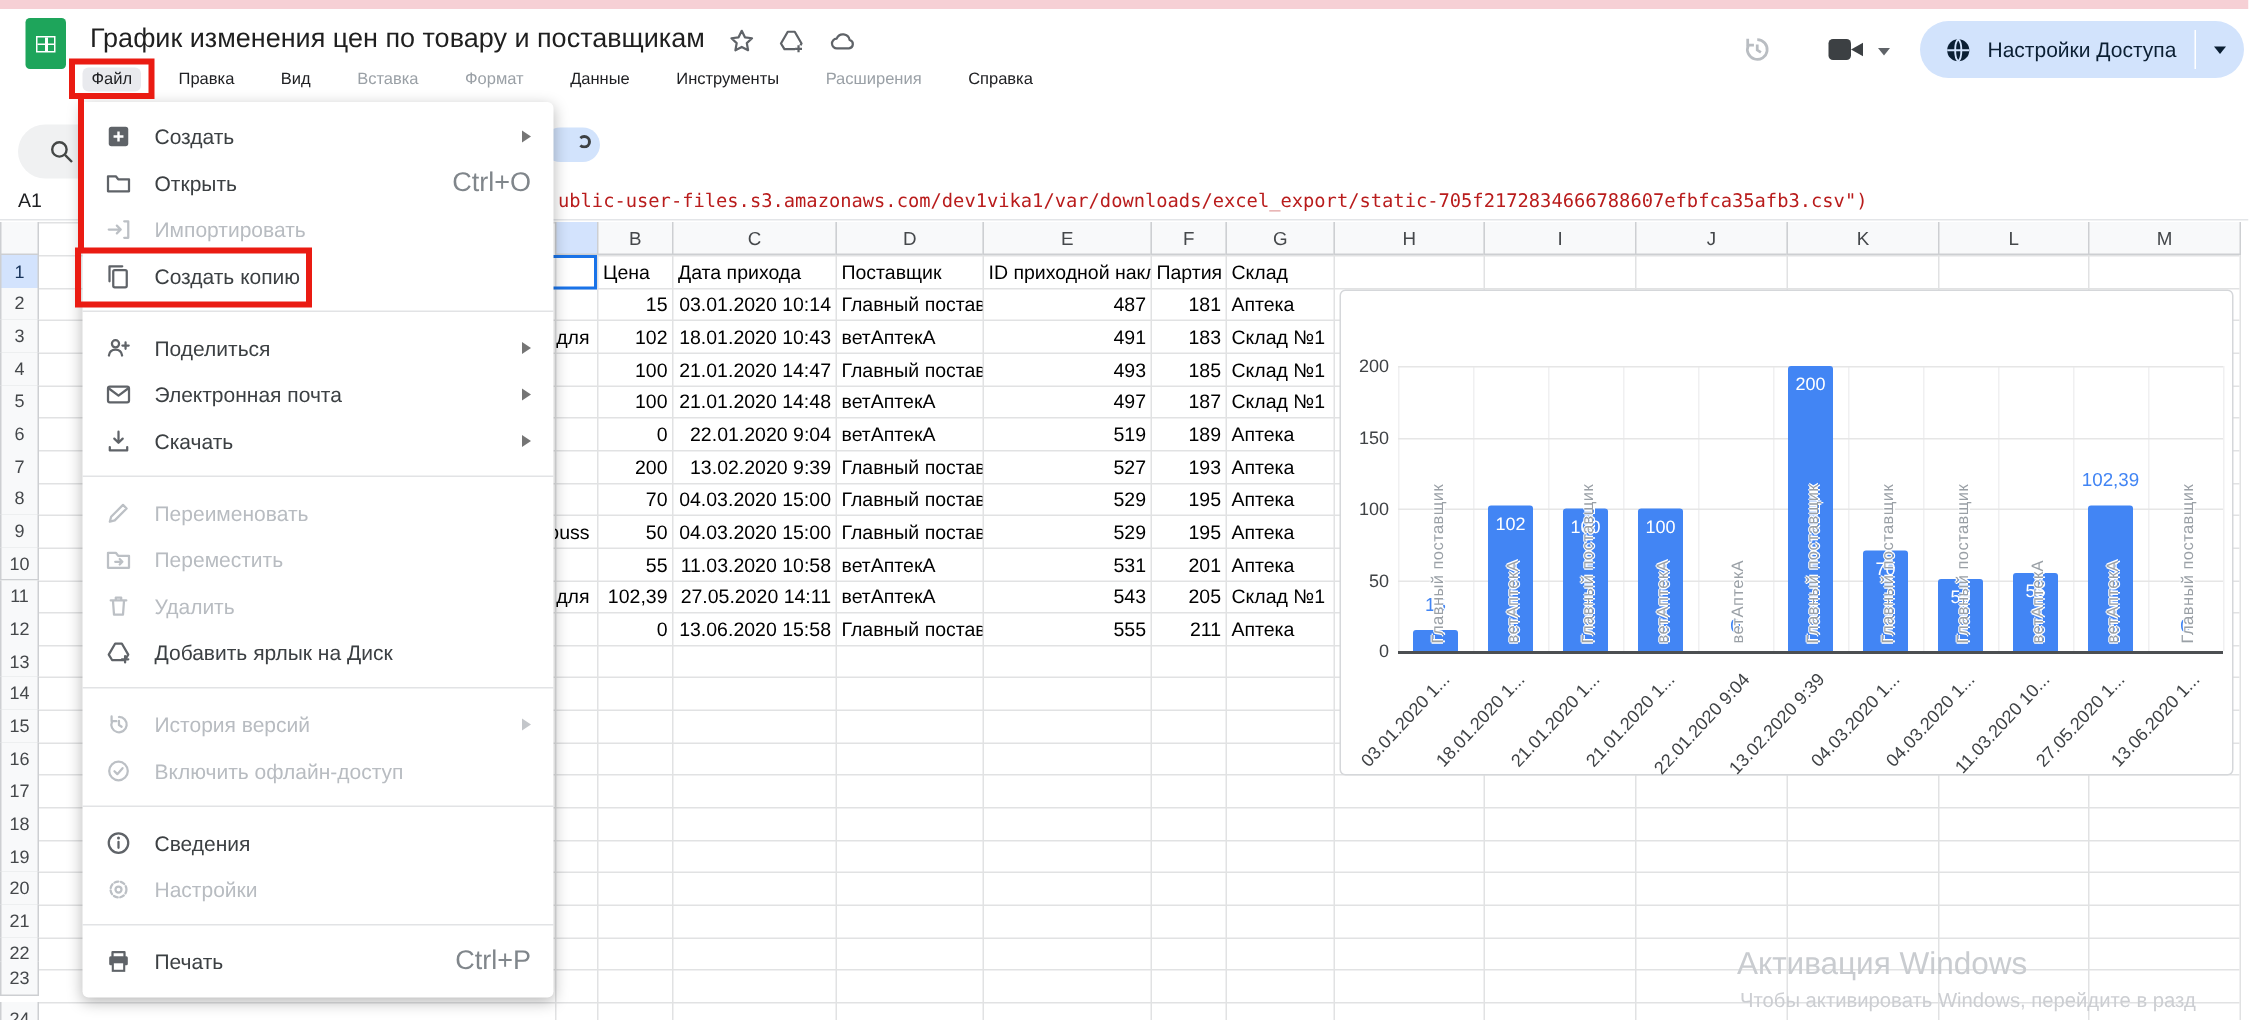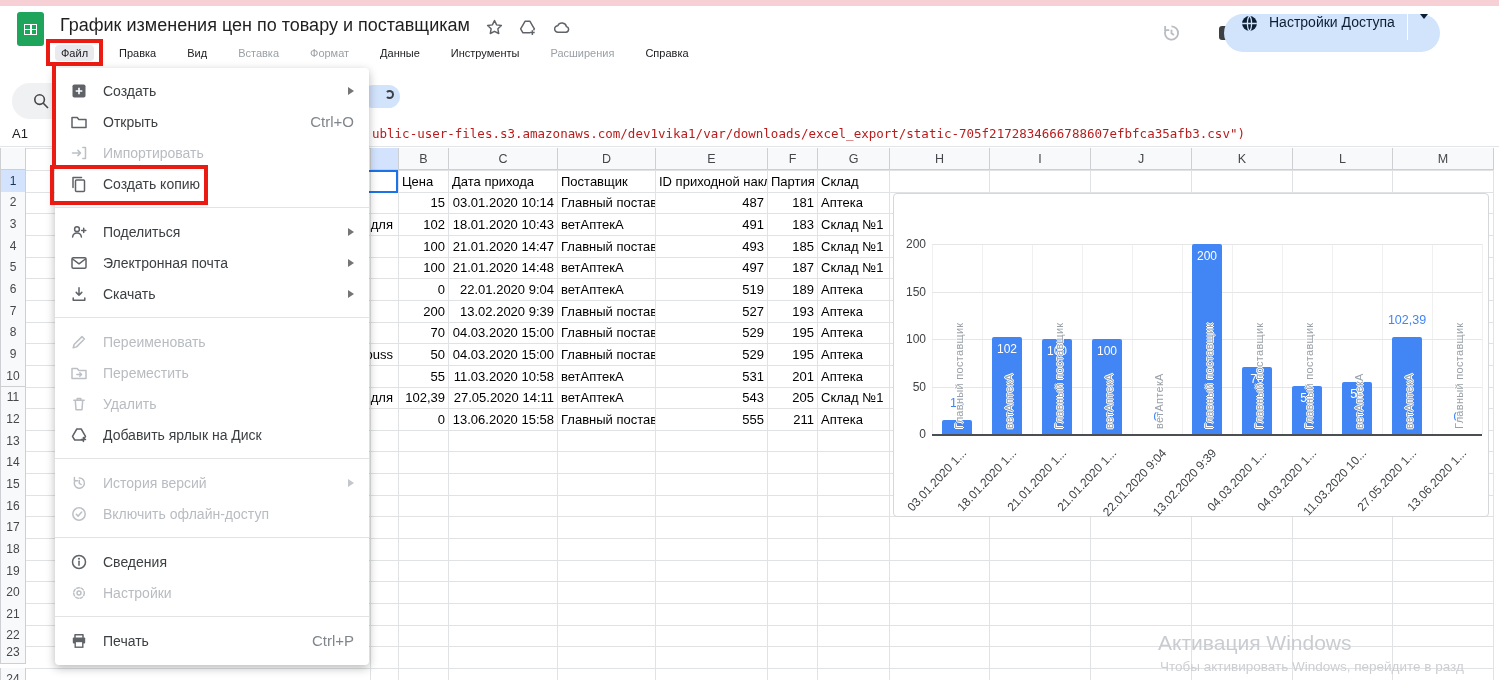--- a/index.html
+++ b/index.html
@@ -19,22 +19,22 @@
   #doc-title { left:60px; top:15px; font-size:18px; color:#1f1f1f; white-space:nowrap; }
   .hdr-ic { top:18px; width:19px; height:19px; color:#5f6368; }
   svg { display:block; }
 
   
   #history-btn { left:1160px; top:22px; width:22px; height:22px; color:#b9bdc2; }
   #camera-btn { left:1218px; top:24px; width:26px; height:18px; color:#3c4043; }
   .caret { width:0; height:0; border-left:4px solid transparent; border-right:4px solid transparent;
            border-top:5px solid #5f6368; }
   #camera-caret { left:1252px; top:32px; }
-  #share-pill { left:1224px; top:14px; width:216px; height:38px; background:#d2e3fc; border-radius:20px;
-                display:flex; align-items:flex-start; }
+  #share-pill { left:1280px; top:14px; width:216px; height:38px; background:#d2e3fc; border-radius:20px;
+                display:flex; align-items:center; }
   #share-pill .lbl { font-size:14px; color:#0b1f33; margin-left:10px; white-space:nowrap; }
   #share-pill .sep { width:1px; height:26px; background:#fff; margin-left:12px; }
   #share-pill .caret { margin-left:12px; border-top-color:#0b1f33; }
 
   
   #menubar { left:55px; top:41px; height:24px; display:flex; gap:19px; align-items:center; }
   .mb-item { font-size:11px; color:#202124; white-space:nowrap; padding:2px 6px; border-radius:4px; }
   .mb-item.active { background:#e9eaee; }
   .mb-item.disabled { color:#9aa0a6; }
 
@@ -84,21 +84,21 @@
 
   
   #file-menu { left:55px; top:68px; width:314px; z-index:40; background:#fff; border-radius:0 4px 4px 4px;
                box-shadow:0 3px 10px rgba(0,0,0,.28); padding:7px 0 9px 0; }
   .fm-sep { border-top:1px solid #e2e3e5; margin:8px 0; }
   .fm-item { height:31px; display:flex; align-items:center; position:relative; }
   .fm-ic { width:18px; height:18px; margin-left:15px; color:#5f6368; flex:none; }
   .fm-item.disabled .fm-ic { color:#bcc0c5; }
   .fm-lbl { margin-left:15px; font-size:14px; color:#3c4043; white-space:nowrap; }
   .fm-item.disabled .fm-lbl { color:#b8bcc1; }
-  .fm-right { position:absolute; right:15px; font-size:15px; color:#80868b; }
+  .fm-right { position:absolute; right:15px; font-size:18px; color:#80868b; }
   .fm-arrow { position:absolute; right:15px; width:0; height:0; border-top:4.5px solid transparent;
               border-bottom:4.5px solid transparent; border-left:6px solid #757575; }
   .fm-item.disabled .fm-arrow { border-left-color:#c3c6ca; }
 
   
   .red-box { position:absolute; border:4px solid #ea1b12; z-index:60; }
   #red-connector { position:absolute; width:4px; background:#ea1b12; z-index:60; }
 
   
   #wm1 { left:1158px; top:631px; font-size:21px; color:#c9ccd0; z-index:8; }

